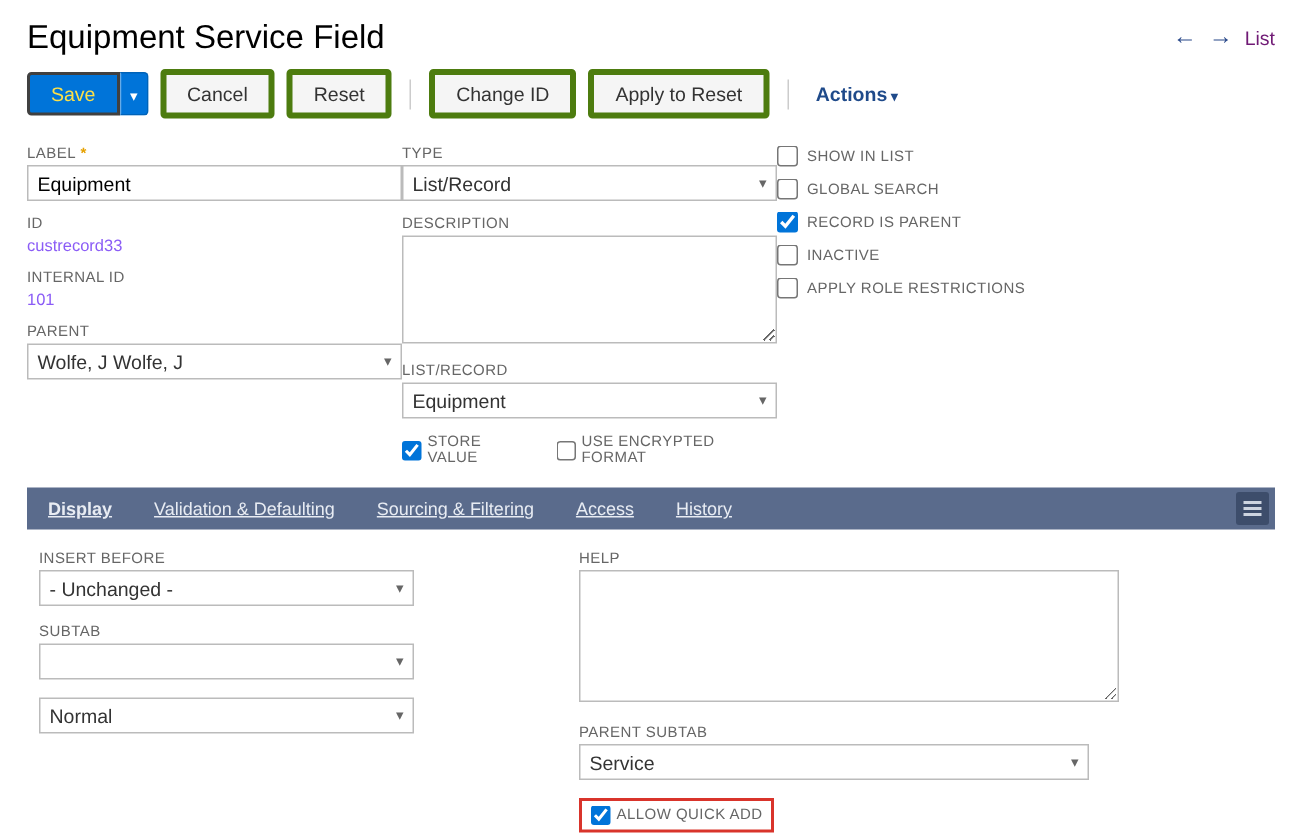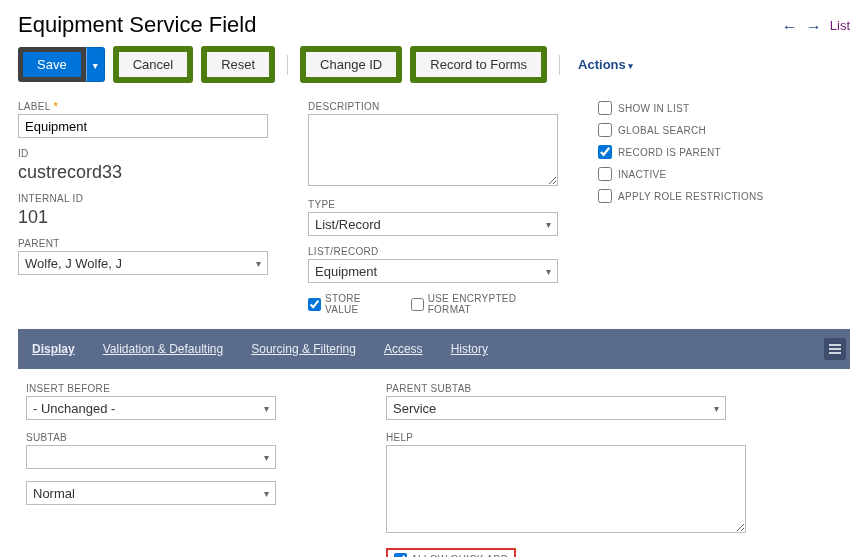--- a/index.html
+++ b/index.html
@@ -4,47 +4,47 @@
 <style>
   * { box-sizing: border-box; margin: 0; padding: 0; }
   body { font-family: -apple-system, "Segoe UI", Arial, sans-serif; font-size: 12px; color: #333; padding: 12px 18px; width: 868px; }
   .header-row { display: flex; justify-content: space-between; align-items: center; margin-bottom: 8px; }
   .page-title { font-size: 22px; font-weight: 400; color: #000000; }
   .nav-actions { display: flex; align-items: center; gap: 8px; color: #2b4a8b; font-size: 13px; }
   .arrow-btn { color: #2b4a8b; font-size: 16px; cursor: pointer; }
   .list-link { color: #701a75; cursor: pointer; }
 
   .button-row { display: flex; align-items: center; gap: 8px; margin-bottom: 18px; }
-  .btn { border: 6px solid #4d7c0f; background: #f5f5f5; padding: 5px 14px; border-radius: 3px; font-size: 13px; cursor: pointer; color: #333; }
-  .btn-primary { background: #0074D9; border: 5px solid #404040; color: #ffffff; border-radius: 3px 0 0 3px; }
+  .btn { border: 4px solid #4d7c0f; background: #f5f5f5; padding: 5px 14px; border-radius: 3px; font-size: 13px; cursor: pointer; color: #333; }
+  .btn-primary { background: #0074D9; border: 2px solid #404040; color: #fde047; border-radius: 3px 0 0 3px; }
   .btn-primary-split { display: flex; }
   .btn-primary-split .caret { background: #0074D9; border: 1px solid #0063b8; border-left: 1px solid rgba(255,255,255,0.4); color: #fff; padding: 5px 6px; border-radius: 0 3px 3px 0; cursor: pointer; }
   .caret-down::after { content: "▾"; font-size: 10px; }
   .divider { width: 1px; height: 20px; background: #ccc; margin: 0 4px; }
   .actions-link { color: #1f4a8a; font-weight: 600; cursor: pointer; padding: 5px 6px; font-size: 13px; }
   .actions-link::after { content: " ▾"; font-size: 9px; }
 
-  .field-grid { display: flex; gap: 40px; margin-bottom: 14px; }
+  .field-grid { display: flex; margin-bottom: 14px; }
   .col { display: flex; flex-direction: column; gap: 10px; }
   .col-a { width: 250px; }
   .col-b { width: 250px; }
   .col-c { flex: 1; }
 
   .fld-label { font-size: 10px; color: #666; letter-spacing: 0.3px; margin-bottom: 2px; }
   .req::after { content: " *"; color: #e6a100; font-weight: bold; }
   .text-input { width: 100%; border: 1px solid #bbb; padding: 4px 6px; font-size: 13px; height: 24px; }
   .select { width: 100%; border: 1px solid #bbb; padding: 3px 6px; font-size: 13px; height: 24px; background: #fff; position: relative; display: flex; align-items: center; justify-content: space-between; cursor: pointer; }
   .select::after { content: "▾"; color: #666; font-size: 10px; }
-  .readonly-val { color: #404040; font-size: 18px; padding-top: 1px; }
+  .readonly-val { color: #8b5cf6; font-size: 11px; padding-top: 1px; }
   .textarea { width: 100%; border: 1px solid #bbb; height: 72px; padding: 4px; font-size: 12px; resize: both; }
   .cb-row { display: flex; align-items: center; gap: 4px; }
   .cb-row input[type=checkbox] { width: 13px; height: 13px; }
   .cb-row label { font-size: 10px; color: #666; letter-spacing: 0.3px; }
 
-  .tabbar { background: #5a6b8c; display: flex; align-items: center; padding: 0; height: 40px; }
+  .tabbar { background: #5a6b8c; display: flex; align-items: center; padding: 0; height: 28px; }
   .tab { color: #e8ecf3; padding: 0 14px; height: 100%; display: flex; align-items: center; font-size: 12px; cursor: pointer; text-decoration: underline; }
   .tab.active { font-weight: 700; text-decoration: underline; }
   .tabbar .spacer { flex: 1; }
   .tabbar .menu-icon { margin-right: 4px; width: 22px; height: 22px; background: #3d4d6b; display: flex; align-items: center; justify-content: center; cursor: pointer; border-radius: 2px; }
   .tabbar .menu-icon span { display: block; width: 12px; height: 2px; background: #cdd4e0; box-shadow: 0 -4px 0 #cdd4e0, 0 4px 0 #cdd4e0; }
 
   .sub-grid { display: flex; gap: 110px; padding: 14px 8px 20px; }
   .sub-col { width: 250px; display: flex; flex-direction: column; gap: 12px; }
   .sub-col-wide { width: 360px; display: flex; flex-direction: column; gap: 12px; }
   .highlight-box { border: 2px solid #d9342b; padding: 3px 6px; display: inline-flex; align-items: center; gap: 4px; width: fit-content; }
@@ -70,21 +70,21 @@
 
 <div class="button-row">
   <div class="btn-primary-split">
     <button class="btn btn-primary">Save</button>
     <button class="caret caret-down"></button>
   </div>
   <button class="btn">Cancel</button>
   <button class="btn">Reset</button>
   <div class="divider"></div>
   <button class="btn">Change ID</button>
-  <button class="btn">Record to Forms</button>
+  <button class="btn">Apply to Reset</button>
   <div class="divider"></div>
   <span class="actions-link">Actions</span>
 </div>
 
 <div class="field-grid">
   <div class="col col-a">
     <div>
       <div class="fld-label req">LABEL</div>
       <input class="text-input" value="Equipment" style="">
     </div>
@@ -99,28 +99,28 @@
     <div>
       <div class="fld-label">PARENT</div>
       <div class="select">
           <span>Wolfe, J Wolfe, J</span>
         </div>
     </div>
   </div>
 
   <div class="col col-b">
     <div>
+      <div class="fld-label">TYPE</div>
+      <div class="select">
+          <span>List/Record</span>
+        </div>
+    </div>
+    <div>
       <div class="fld-label">DESCRIPTION</div>
       <textarea class="textarea" style=""></textarea>
-    </div>
-    <div>
-      <div class="fld-label">TYPE</div>
-      <div class="select">
-          <span>List/Record</span>
-        </div>
     </div>
     <div>
       <div class="fld-label">LIST/RECORD</div>
       <div class="select">
           <span>Equipment</span>
         </div>
     </div>
     <div style="display:flex;gap:16px;">
       <div class="cb-row">
         <input type="checkbox" checked="" class="blue" style="accent-color: rgb(0, 116, 217);">
@@ -184,27 +184,27 @@
         </div>
     </div>
     <div>
       <div class="select">
           <span>Normal</span>
         </div>
     </div>
   </div>
   <div class="sub-col-wide">
     <div>
+      <div class="fld-label">HELP</div>
+      <textarea class="textarea" style="height: 88px;"></textarea>
+    </div>
+    <div>
       <div class="fld-label">PARENT SUBTAB</div>
       <div class="select parent-select">
           <span>Service</span>
         </div>
     </div>
-    <div>
-      <div class="fld-label">HELP</div>
-      <textarea class="textarea" style="height: 88px;"></textarea>
-    </div>
     <div class="highlight-box">
       <input type="checkbox" checked="" style="">
       <label>ALLOW QUICK ADD</label>
     </div>
   </div>
 </div>
 
 </body></html>

